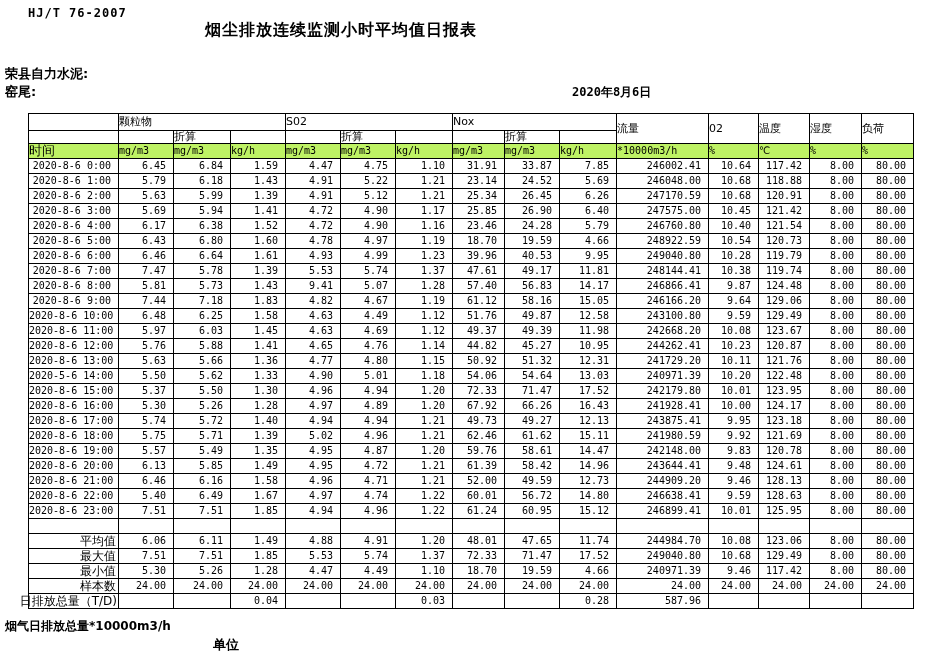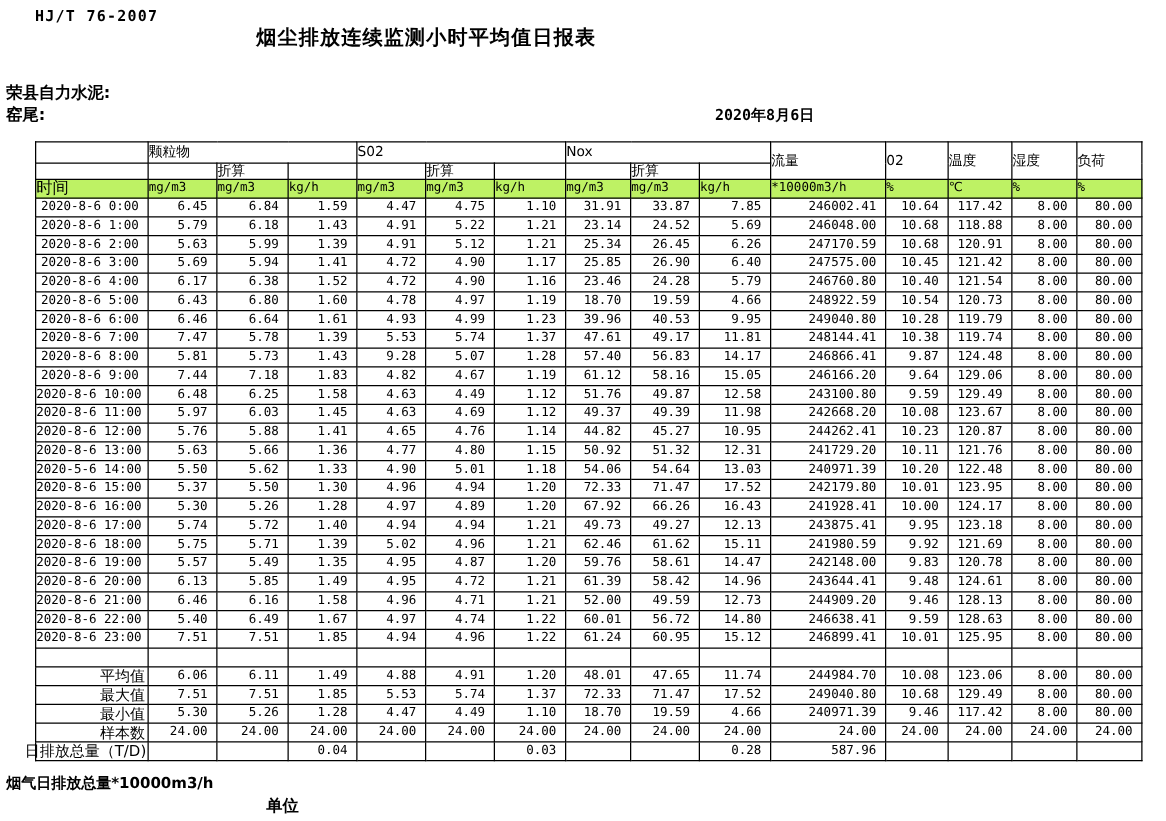--- a/index.html
+++ b/index.html
@@ -243,21 +243,21 @@
         <td>10.38</td>
         <td>119.74</td>
         <td>8.00</td>
         <td>80.00</td>
       </tr>
       <tr class="datarow">
         <td class="timecell">2020-8-6 8:00</td>
         <td>5.81</td>
         <td>5.73</td>
         <td>1.43</td>
-        <td>9.28</td>
+        <td>9.41</td>
         <td>5.07</td>
         <td>1.28</td>
         <td>57.40</td>
         <td>56.83</td>
         <td>14.17</td>
         <td>246866.41</td>
         <td>9.87</td>
         <td>124.48</td>
         <td>8.00</td>
         <td>80.00</td>

